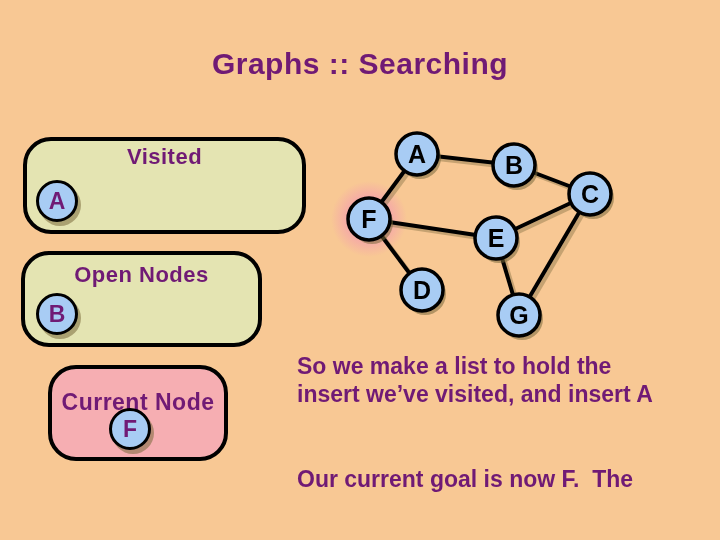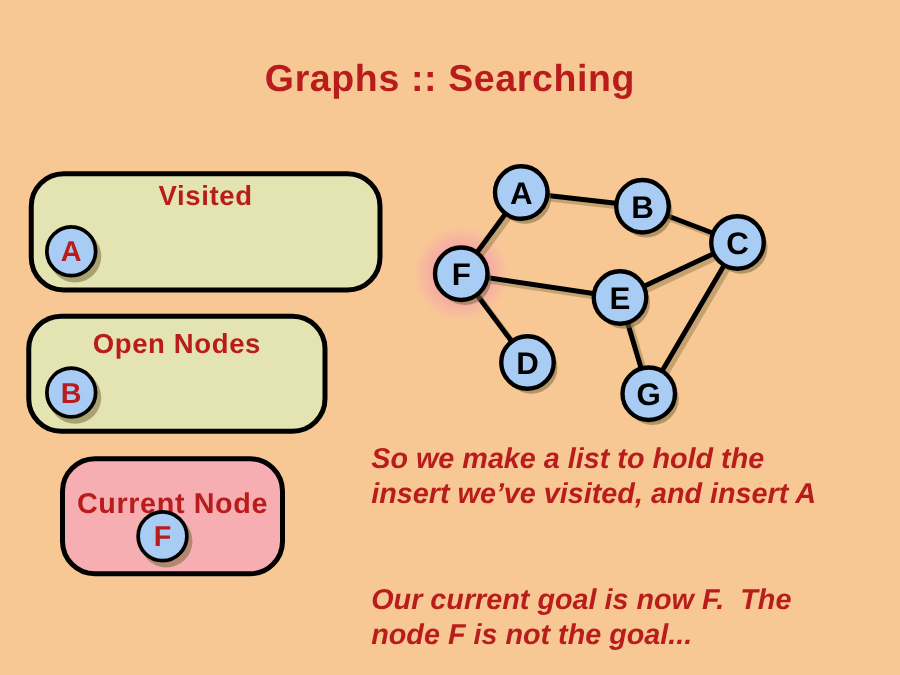--- a/index.html
+++ b/index.html
@@ -1,19 +1,19 @@
 <!DOCTYPE html>
 <html><head>
 <meta charset="utf-8">
 <style>
   html,body { margin:0; padding:0; }
   .slide {
     position:relative; width:720px; height:540px; overflow:hidden;
     background:var(--bg,#F8C894);
-    font-family:"Liberation Sans", sans-serif; color:#b91c1c;
+    font-family:"Liberation Sans", sans-serif; color:#701a75;
   }
   .slide-title {
     position:absolute; top:47px; left:0; width:720px;
     text-align:center; font-size:30px; font-weight:bold; letter-spacing:0.5px;
   }
   .panel {
     position:absolute; box-sizing:border-box;
     border:4px solid #000; border-radius:28px;
     background:var(--panel,#E4E4B2);
   }
@@ -33,21 +33,21 @@
     font-weight:bold; font-size:23px;
   }
   .chip-a { left:9px;  top:39px; }
   .chip-b { left:11px; top:38px; }
   .chip-f { left:57px; top:39px; }
   .graph-svg { position:absolute; left:0; top:0; }
   .commentary-para {
     position:absolute; left:297px;
     font-size:23px; font-weight:bold; line-height:28px;
   }
-  .commentary-para div { white-space:pre;font-style:italic; }
+  .commentary-para div { white-space:pre; }
   .para-1 { top:352px; }
   .para-2 { top:465px; }
 </style>
 </head>
 <body>
 
 <div class="slide" style="--bg: #F8C894; --panel: #E4E4B2; --panel-current: #F6AEB2; --node: #A8CCF4; --shadow: rgba(122,106,60,0.55);">
 
   <div class="slide-title">Graphs :: Searching</div>
 
@@ -120,16 +120,15 @@
       <text x="519" y="324" text-anchor="middle" font-size="25" font-weight="bold" fill="#000000" font-family="&quot;Liberation Sans&quot;, sans-serif">G</text>
     </svg>
 
   <div class="commentary-para para-1">
       <div>So we make a list to hold the</div>
       <div>insert we’ve visited, and insert A</div>
     </div>
 
   <div class="commentary-para para-2">
       <div>Our current goal is now F.  The</div>
-      <div>node F is not the goal...</div>
     </div>
 
 </div>
 
 </body></html>

